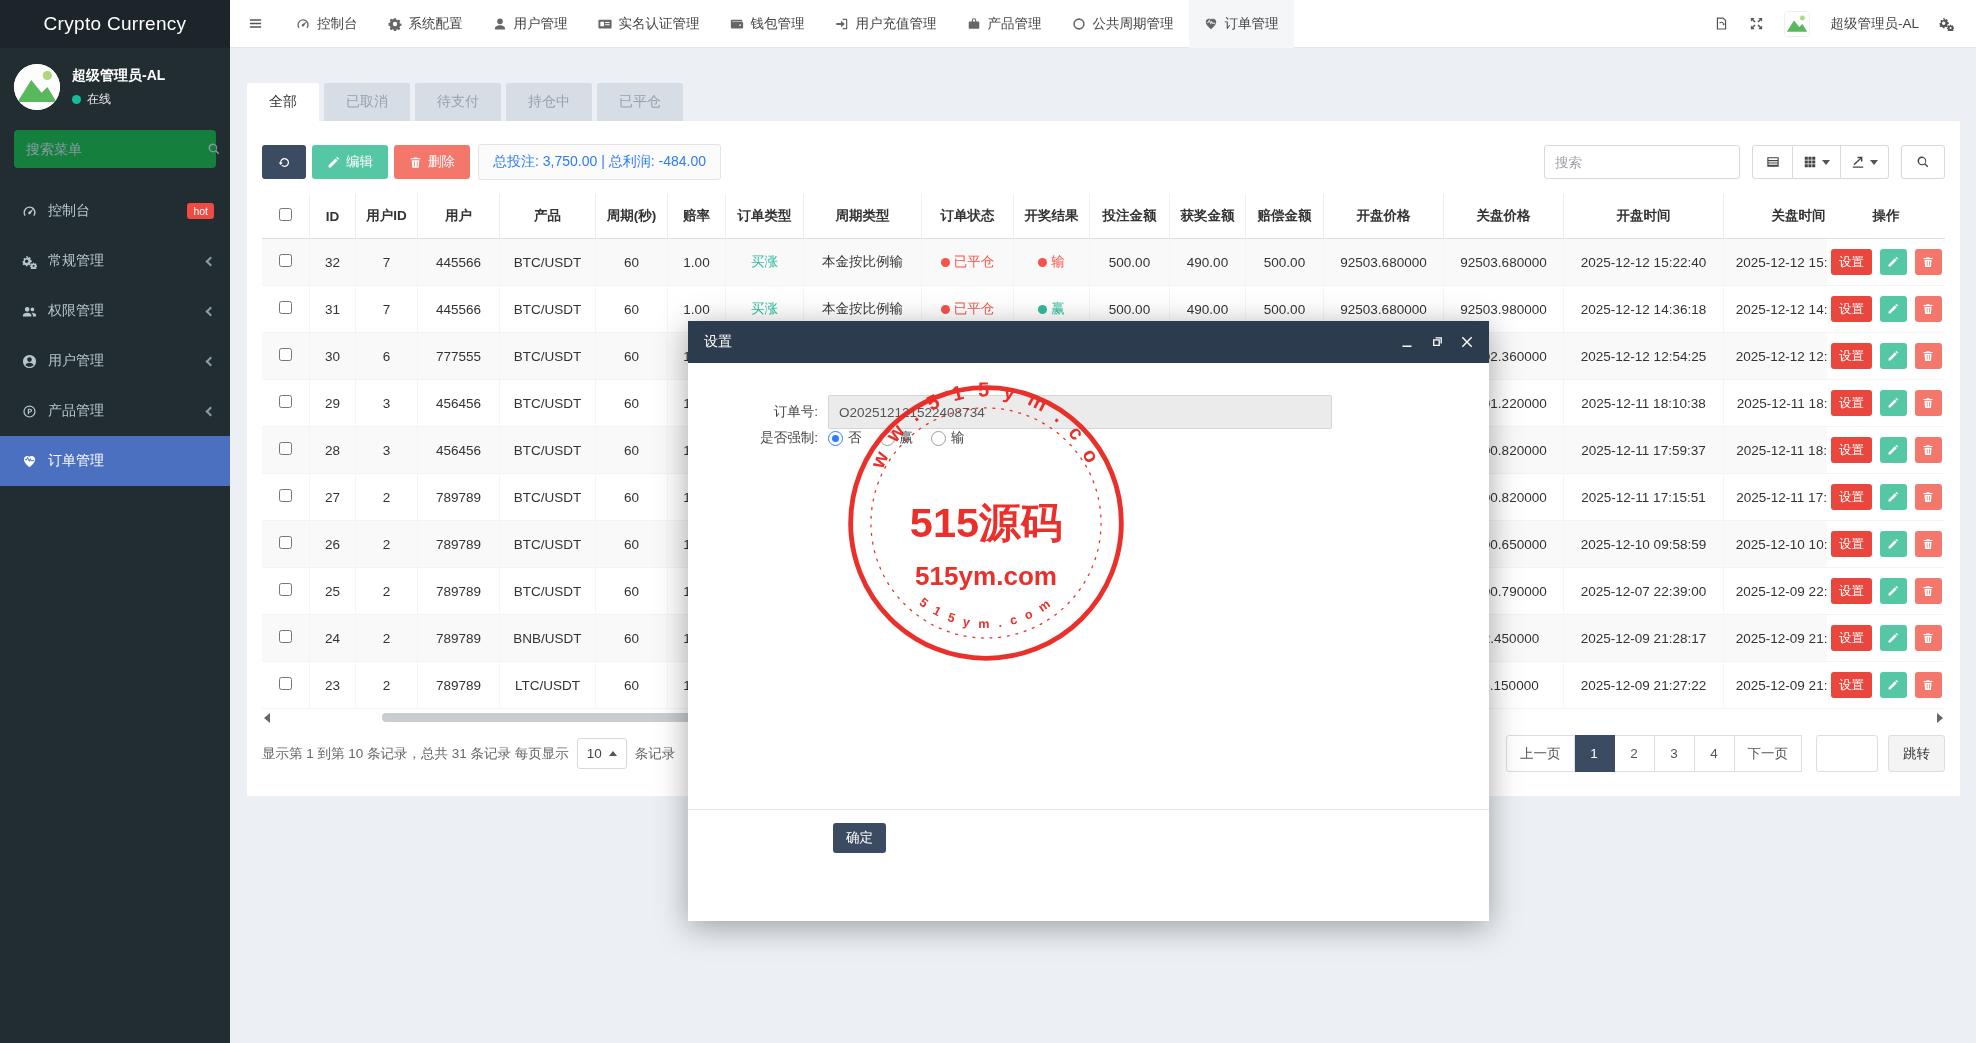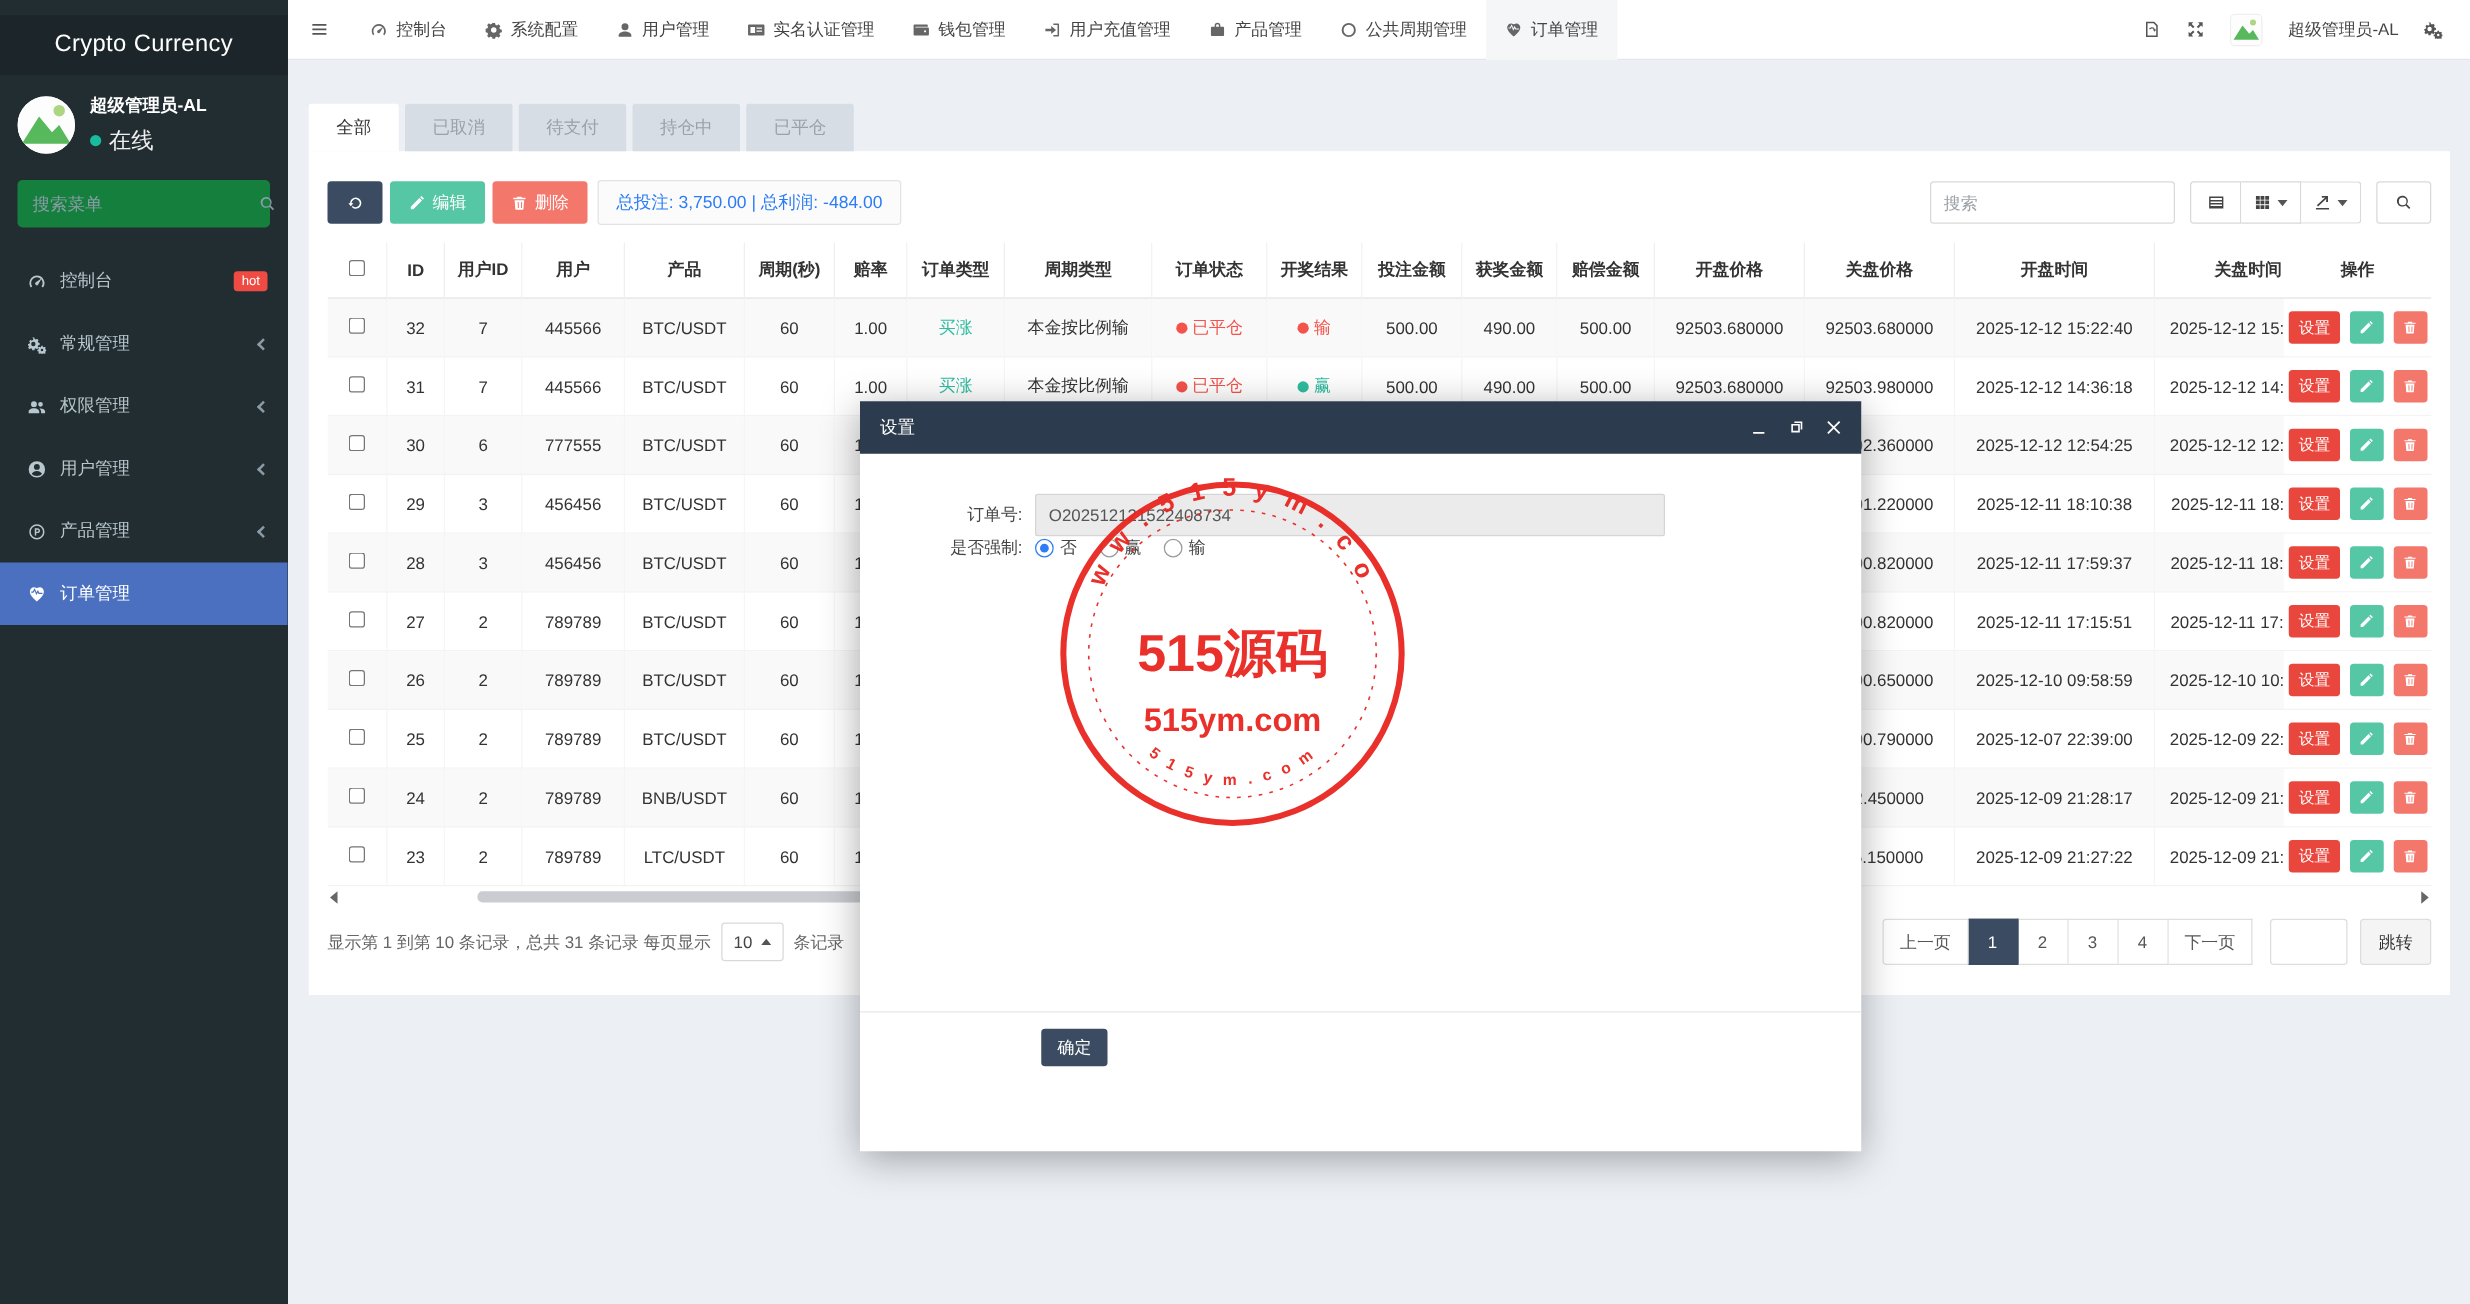--- a/index.html
+++ b/index.html
@@ -3,26 +3,26 @@
 <meta charset="utf-8">
 <style>
   * { margin:0; padding:0; box-sizing:border-box; }
   html,body { width:1976px; height:1043px; overflow:hidden; }
   body { font-family:"Liberation Sans","DejaVu Sans",sans-serif; background:#ecf0f5; color:#333; font-size:14px; }
   .icon { display:inline-flex; align-items:center; justify-content:center; }
   .icon svg { width:1em; height:1em; fill:currentColor; display:block; }
 
   
   .sidebar { position:fixed; left:0; top:0; bottom:0; width:230px; background:#222d32; z-index:10; }
-  .brand { height:48px; background:#1c2529; color:#fff; font-size:19px; display:flex; align-items:center; justify-content:center; letter-spacing:.3px;margin-top:12px; }
+  .brand { height:48px; background:#1c2529; color:#fff; font-size:19px; display:flex; align-items:center; justify-content:center; letter-spacing:.3px; }
   .user-panel { display:flex; align-items:center; gap:12px; padding:16px 14px 12px; }
   .avatar { width:46px; height:46px; border-radius:50%; overflow:hidden; background:#fdfdfd; flex:none; }
   .avatar svg, .mini-avatar svg { width:100%; height:100%; display:block; }
   .user-name { color:#fff; font-weight:bold; font-size:14px; }
-  .user-status { color:#eee; font-size:18px; margin-top:6px; display:flex; align-items:center; gap:6px; }
+  .user-status { color:#eee; font-size:12px; margin-top:6px; display:flex; align-items:center; gap:6px; }
   .status-dot { width:9px; height:9px; border-radius:50%; background:#18bc9c; }
   .side-search { margin:8px 14px 18px; background:#15803d; border-radius:4px; height:38px; display:flex; align-items:center; padding:0 12px; }
   .side-search input { flex:1; background:transparent; border:0; outline:0; color:#cfd8dc; font-size:14px; }
   .side-search input::placeholder { color:#8a9ba5; }
   .side-search .icon { color:#8a9ba5; font-size:14px; }
   .menu { display:flex; flex-direction:column; }
   .menu-item { height:50px; display:flex; align-items:center; padding:0 16px 0 22px; color:#b8c7ce; font-size:14px; cursor:pointer; }
   .menu-item .icon { font-size:15px; margin-right:11px; }
   .menu-item.active { background:#4a70bf; color:#fff; }
   .hot-badge { margin-left:auto; background:#f04b43; color:#fff; font-size:10.5px; padding:2px 6px; border-radius:3px; line-height:1.2; }

